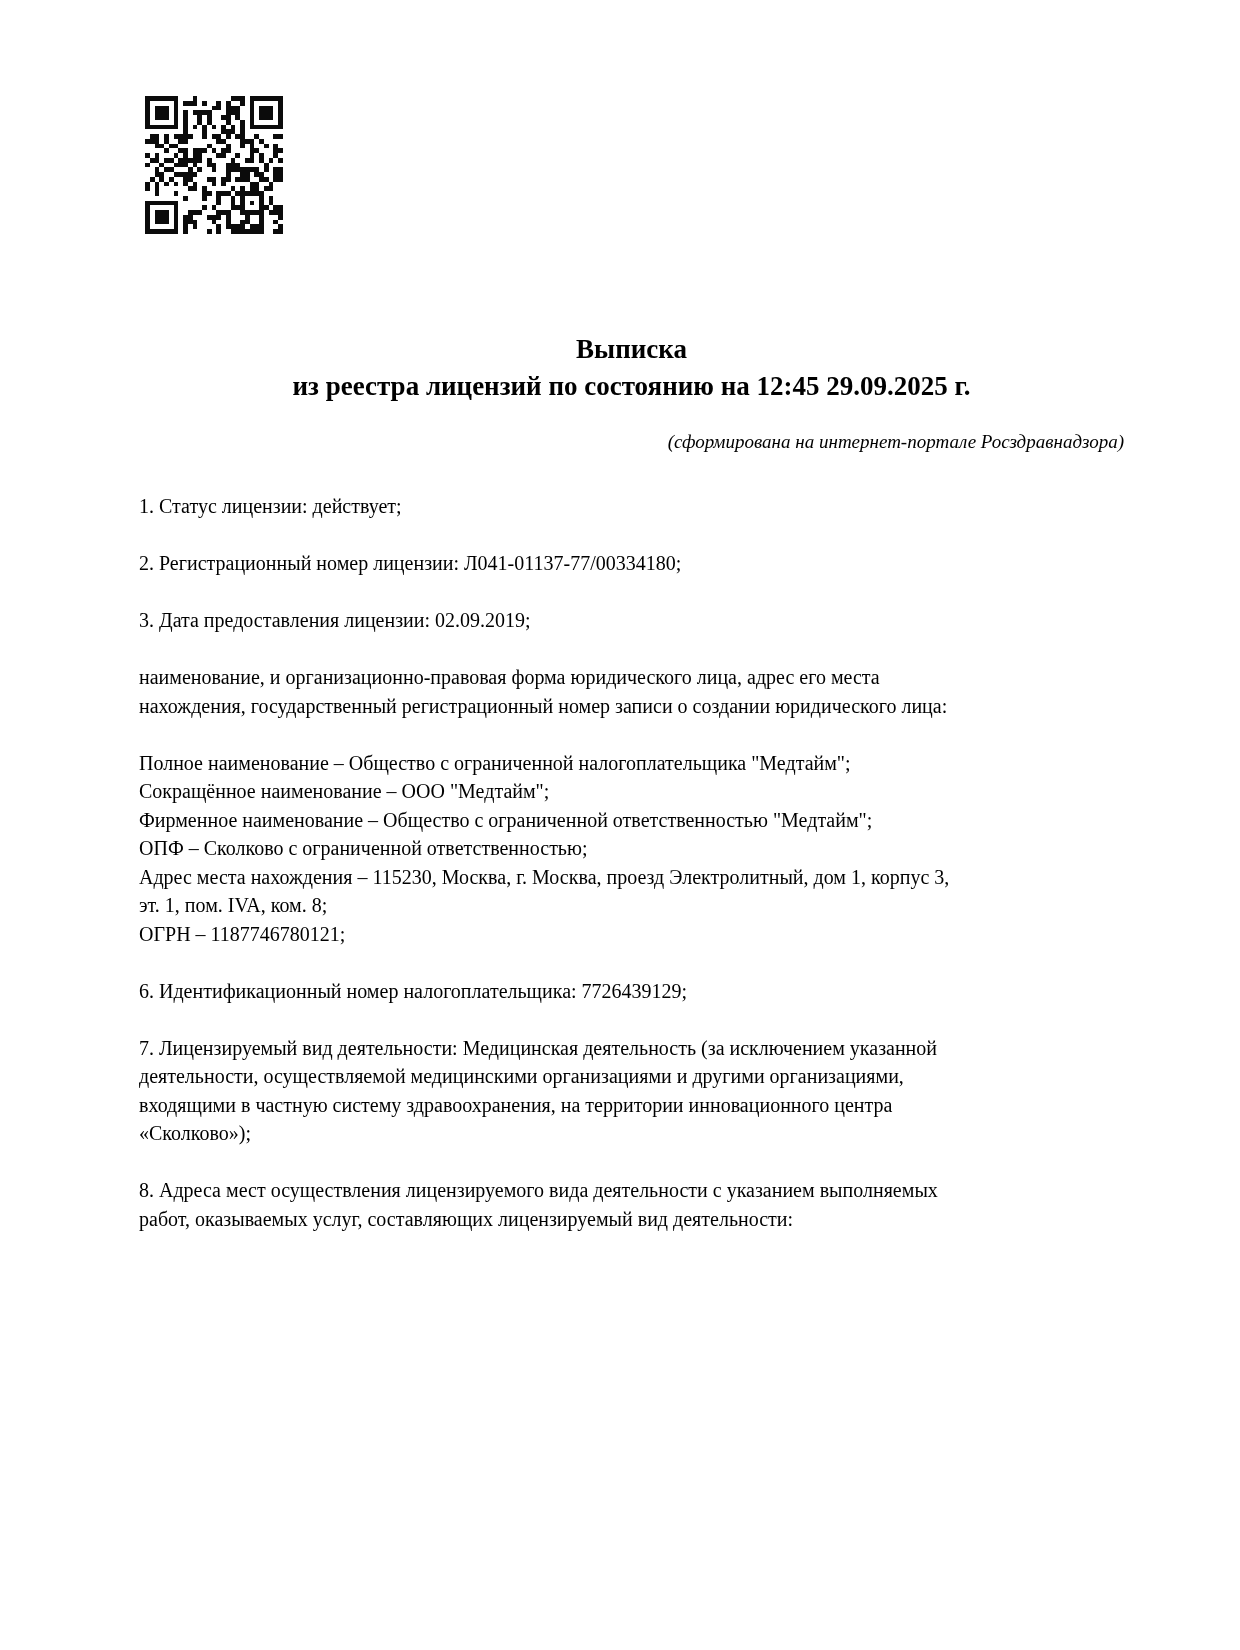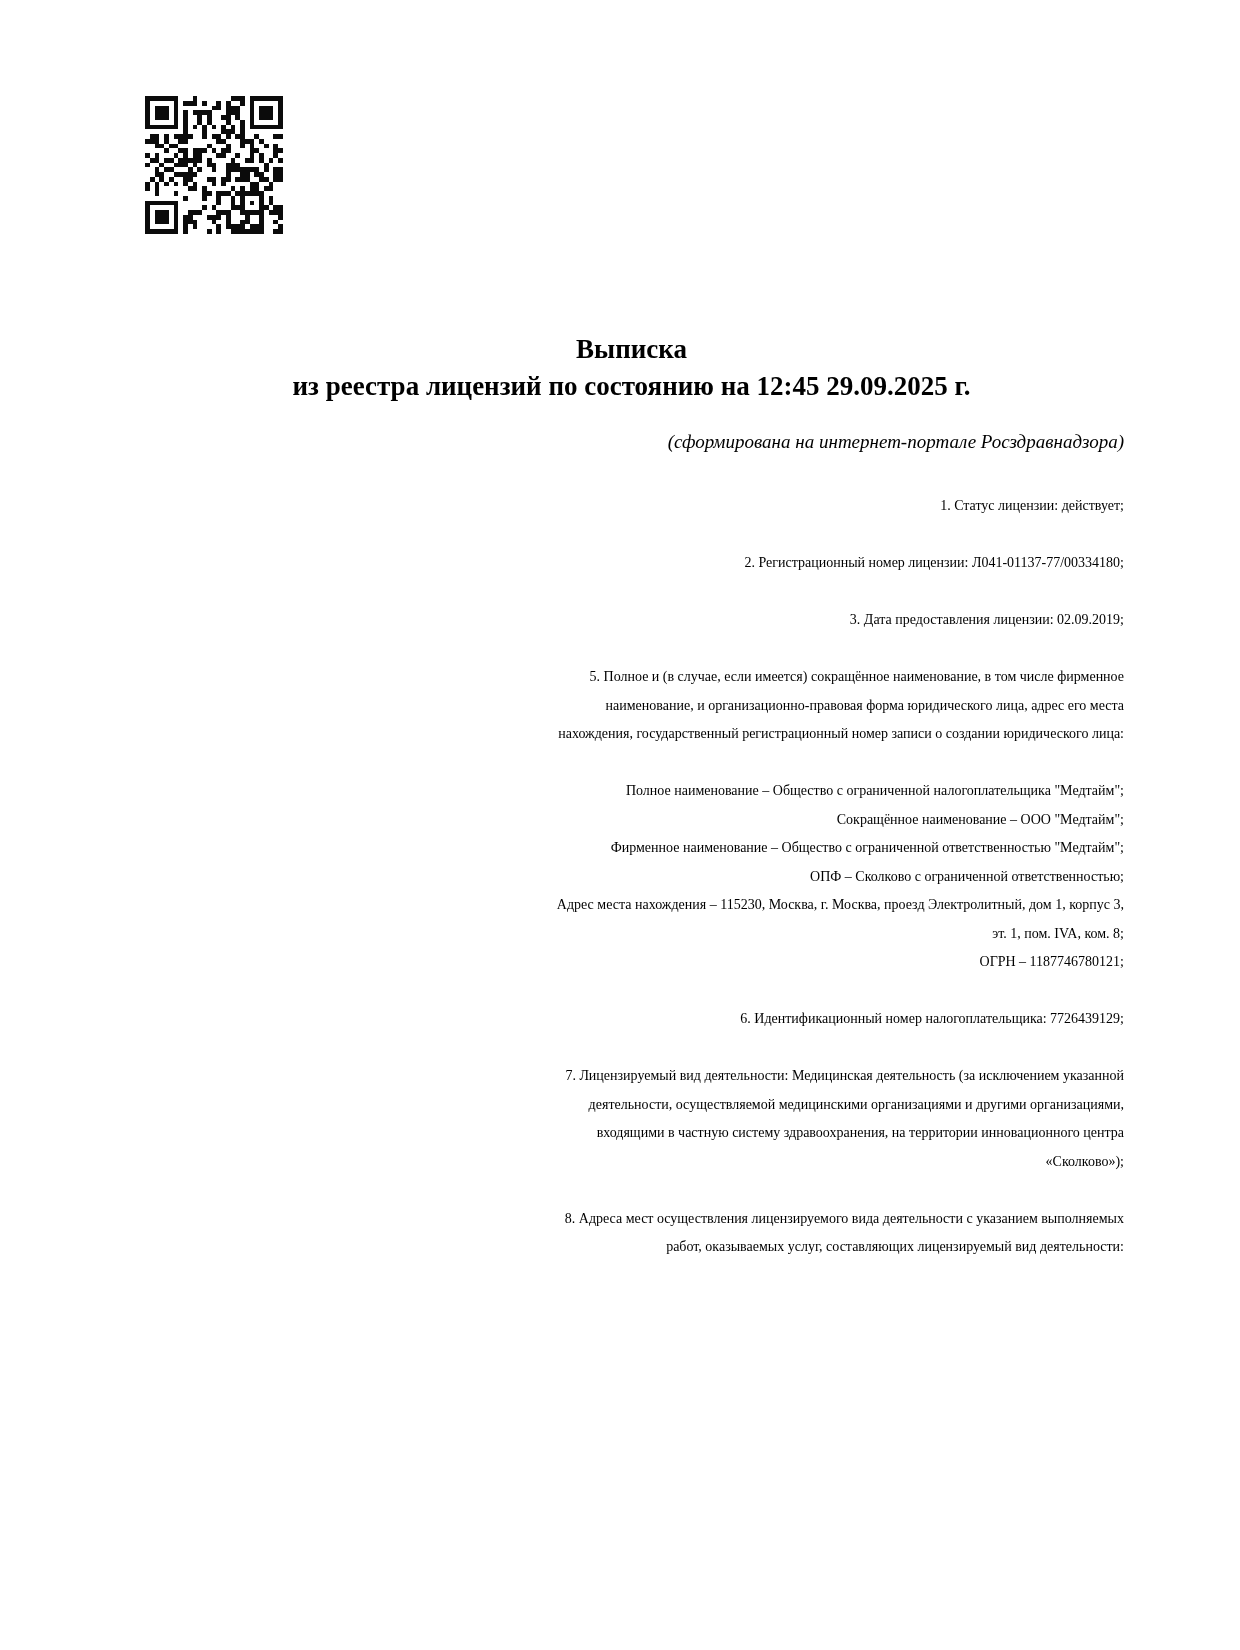--- a/index.html
+++ b/index.html
@@ -41,23 +41,23 @@
   }
   .note {
     margin-top: 26px;
     text-align: right;
     font-size: 19px;
     line-height: 22px;
     font-style: italic;
   }
   .para {
     margin: 28.5px 0 0 0;
-    font-size: 14px;
+    font-size: 20px;
     line-height: 28.5px;
-    text-align: right;
+    text-align: left;
   }
   .para.first { margin-top: 39px; }
   .para .line { white-space: nowrap; }
 </style>
 </head>
 <body>
 
 <div class="page">
 
   <div class="qr">
@@ -473,21 +473,20 @@
     <div class="para first">
         <div class="line">1. Статус лицензии: действует;</div>
       </div>
     <div class="para">
         <div class="line">2. Регистрационный номер лицензии: Л041-01137-77/00334180;</div>
       </div>
     <div class="para">
         <div class="line">3. Дата предоставления лицензии: 02.09.2019;</div>
       </div>
     <div class="para">
-        <div class="line">5. Полное и (в случае, если имеется) сокращённое наименование, в том числе фирменное</div>
         <div class="line">наименование, и организационно-правовая форма юридического лица, адрес его места</div>
         <div class="line">нахождения, государственный регистрационный номер записи о создании юридического лица:</div>
       </div>
     <div class="para">
         <div class="line">Полное наименование – Общество с ограниченной налогоплательщика "Медтайм";</div>
         <div class="line">Сокращённое наименование – ООО "Медтайм";</div>
         <div class="line">Фирменное наименование – Общество с ограниченной ответственностью "Медтайм";</div>
         <div class="line">ОПФ – Сколково с ограниченной ответственностью;</div>
         <div class="line">Адрес места нахождения – 115230, Москва, г. Москва, проезд Электролитный, дом 1, корпус 3,</div>
         <div class="line">эт. 1, пом. IVA, ком. 8;</div>

